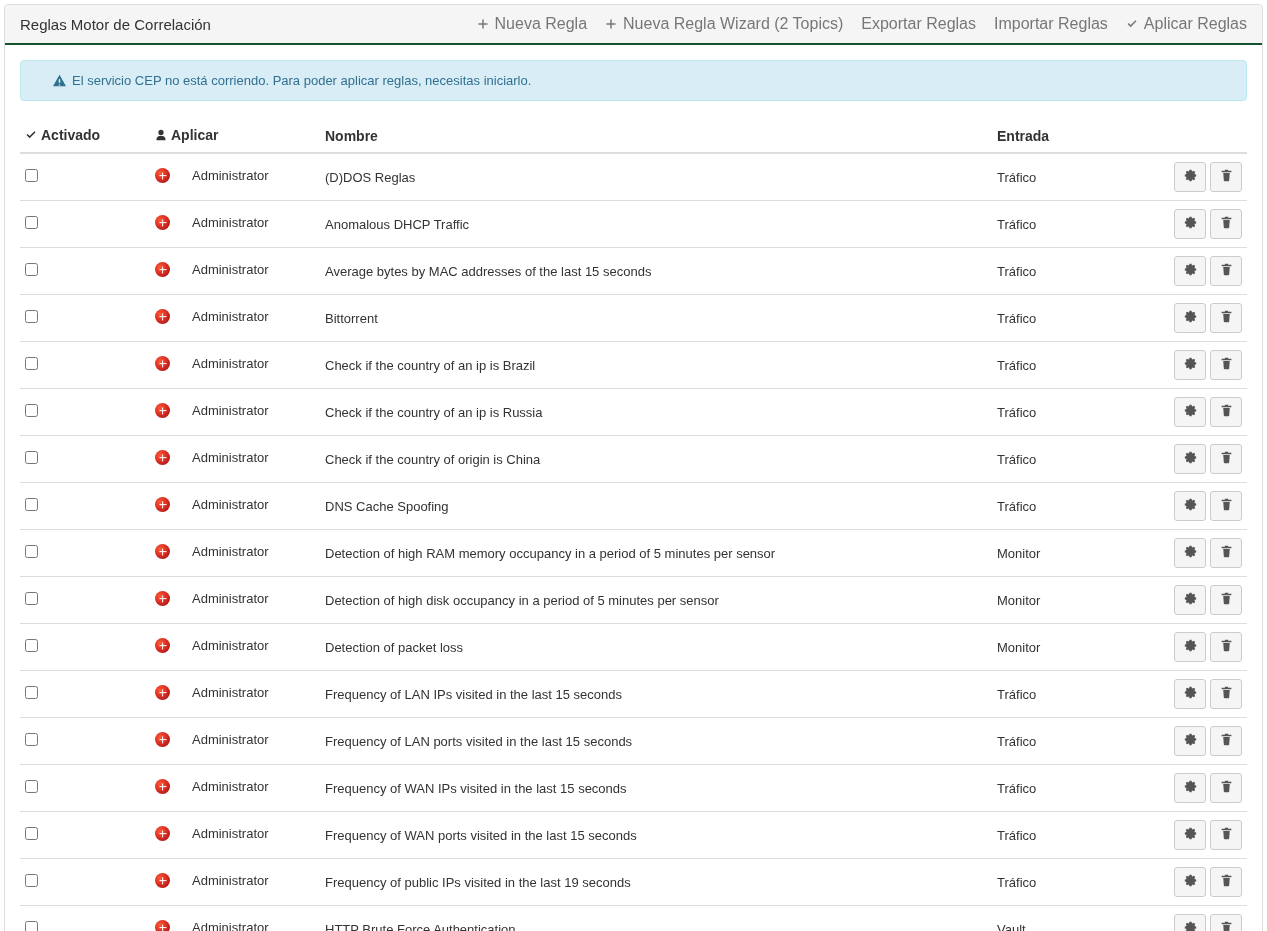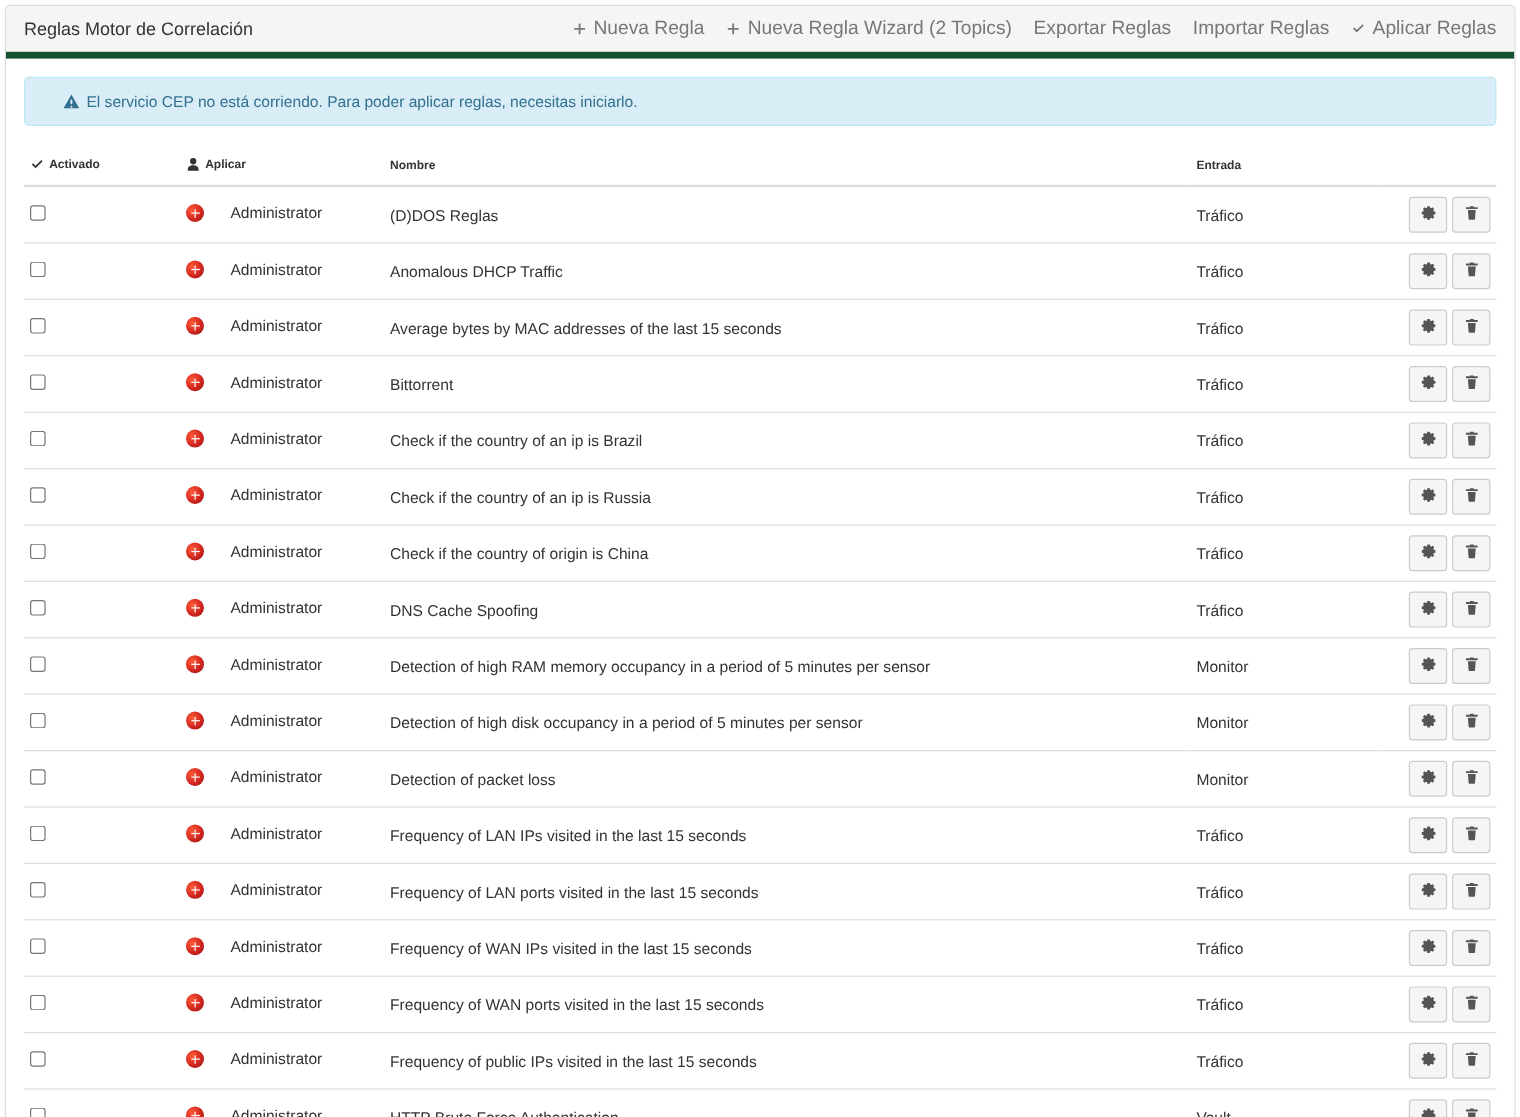--- a/index.html
+++ b/index.html
@@ -10,21 +10,21 @@
     color: #333;
     background: #fff;
   }
   .panel {
     border: 1px solid #ddd;
     border-radius: 4px;
     margin: 4px;
   }
   .panel-heading {
     background: #f5f5f5;
-    border-bottom: 6px solid #14532d;
+    border-bottom: 2px solid #14532d;
     padding: 10px 15px;
     display: flex;
     align-items: center;
     justify-content: space-between;
     border-top-left-radius: 3px;
     border-top-right-radius: 3px;
   }
   .panel-title {
     font-size: 15px;
     font-weight: 500;
@@ -62,21 +62,21 @@
   .alert-info a { color: #31708f; text-decoration: none; }
   table {
     width: 100%;
     border-collapse: collapse;
   }
   thead th {
     text-align: left;
     font-weight: 700;
     padding: 8px 5px;
     border-bottom: 2px solid #ddd;
-    font-size: 10px;
+    font-size: 14px;
   }
   tbody td {
     padding: 8px 5px;
     border-top: 1px solid #ddd;
     vertical-align: middle;
     font-size: 13px;
     color: #333;
   }
   .col-enabled { width: 120px; }
   .col-user { width: 160px; }
@@ -491,21 +491,21 @@
                     <path d="M6 2V1h4v1h4v2H2V2h4zm-2 3h8l-.7 9c0 .6-.5 1-1 1H5.7c-.5 0-1-.4-1-1L4 5z"></path>
                   </svg></span>
               </span></td>
           </tr>
           <tr>
             <td class="col-enabled"><input type="checkbox" style=""></td>
             <td class="col-user"><span class="user-cell">
                 <span class="user-avatar user-avatar-plus"></span>
                 <span>Administrator</span>
               </span></td>
-            <td><span>Frequency of public IPs visited in the last 15 seconds</span></td>
+            <td><span>Frequency of public IPs visited in the last 19 seconds</span></td>
             <td class="col-entry"><span>Tráfico</span></td>
             <td class="col-actions"><span class="btn-small">
                 <span><svg viewBox="0 0 16 16">
                     <path d="M8 5a3 3 0 1 0 0 6 3 3 0 0 0 0-6zm7 1.7-1.6-.3a5.6 5.6 0 0 0-.5-1.2l.9-1.4-1.6-1.6-1.4.9c-.4-.2-.8-.4-1.2-.5L9.3 1H6.7l-.3 1.6c-.4.1-.8.3-1.2.5l-1.4-.9L2.2 3.8l.9 1.4c-.2.4-.4.8-.5 1.2L1 6.7v2.6l1.6.3c.1.4.3.8.5 1.2l-.9 1.4 1.6 1.6 1.4-.9c.4.2.8.4 1.2.5l.3 1.6h2.6l.3-1.6c.4-.1.8-.3 1.2-.5l1.4.9 1.6-1.6-.9-1.4c.2-.4.4-.8.5-1.2L15 9.3V6.7z"></path>
                   </svg></span>
               </span><span class="btn-small">
                 <span><svg viewBox="0 0 16 16">
                     <path d="M6 2V1h4v1h4v2H2V2h4zm-2 3h8l-.7 9c0 .6-.5 1-1 1H5.7c-.5 0-1-.4-1-1L4 5z"></path>
                   </svg></span>
               </span></td>

